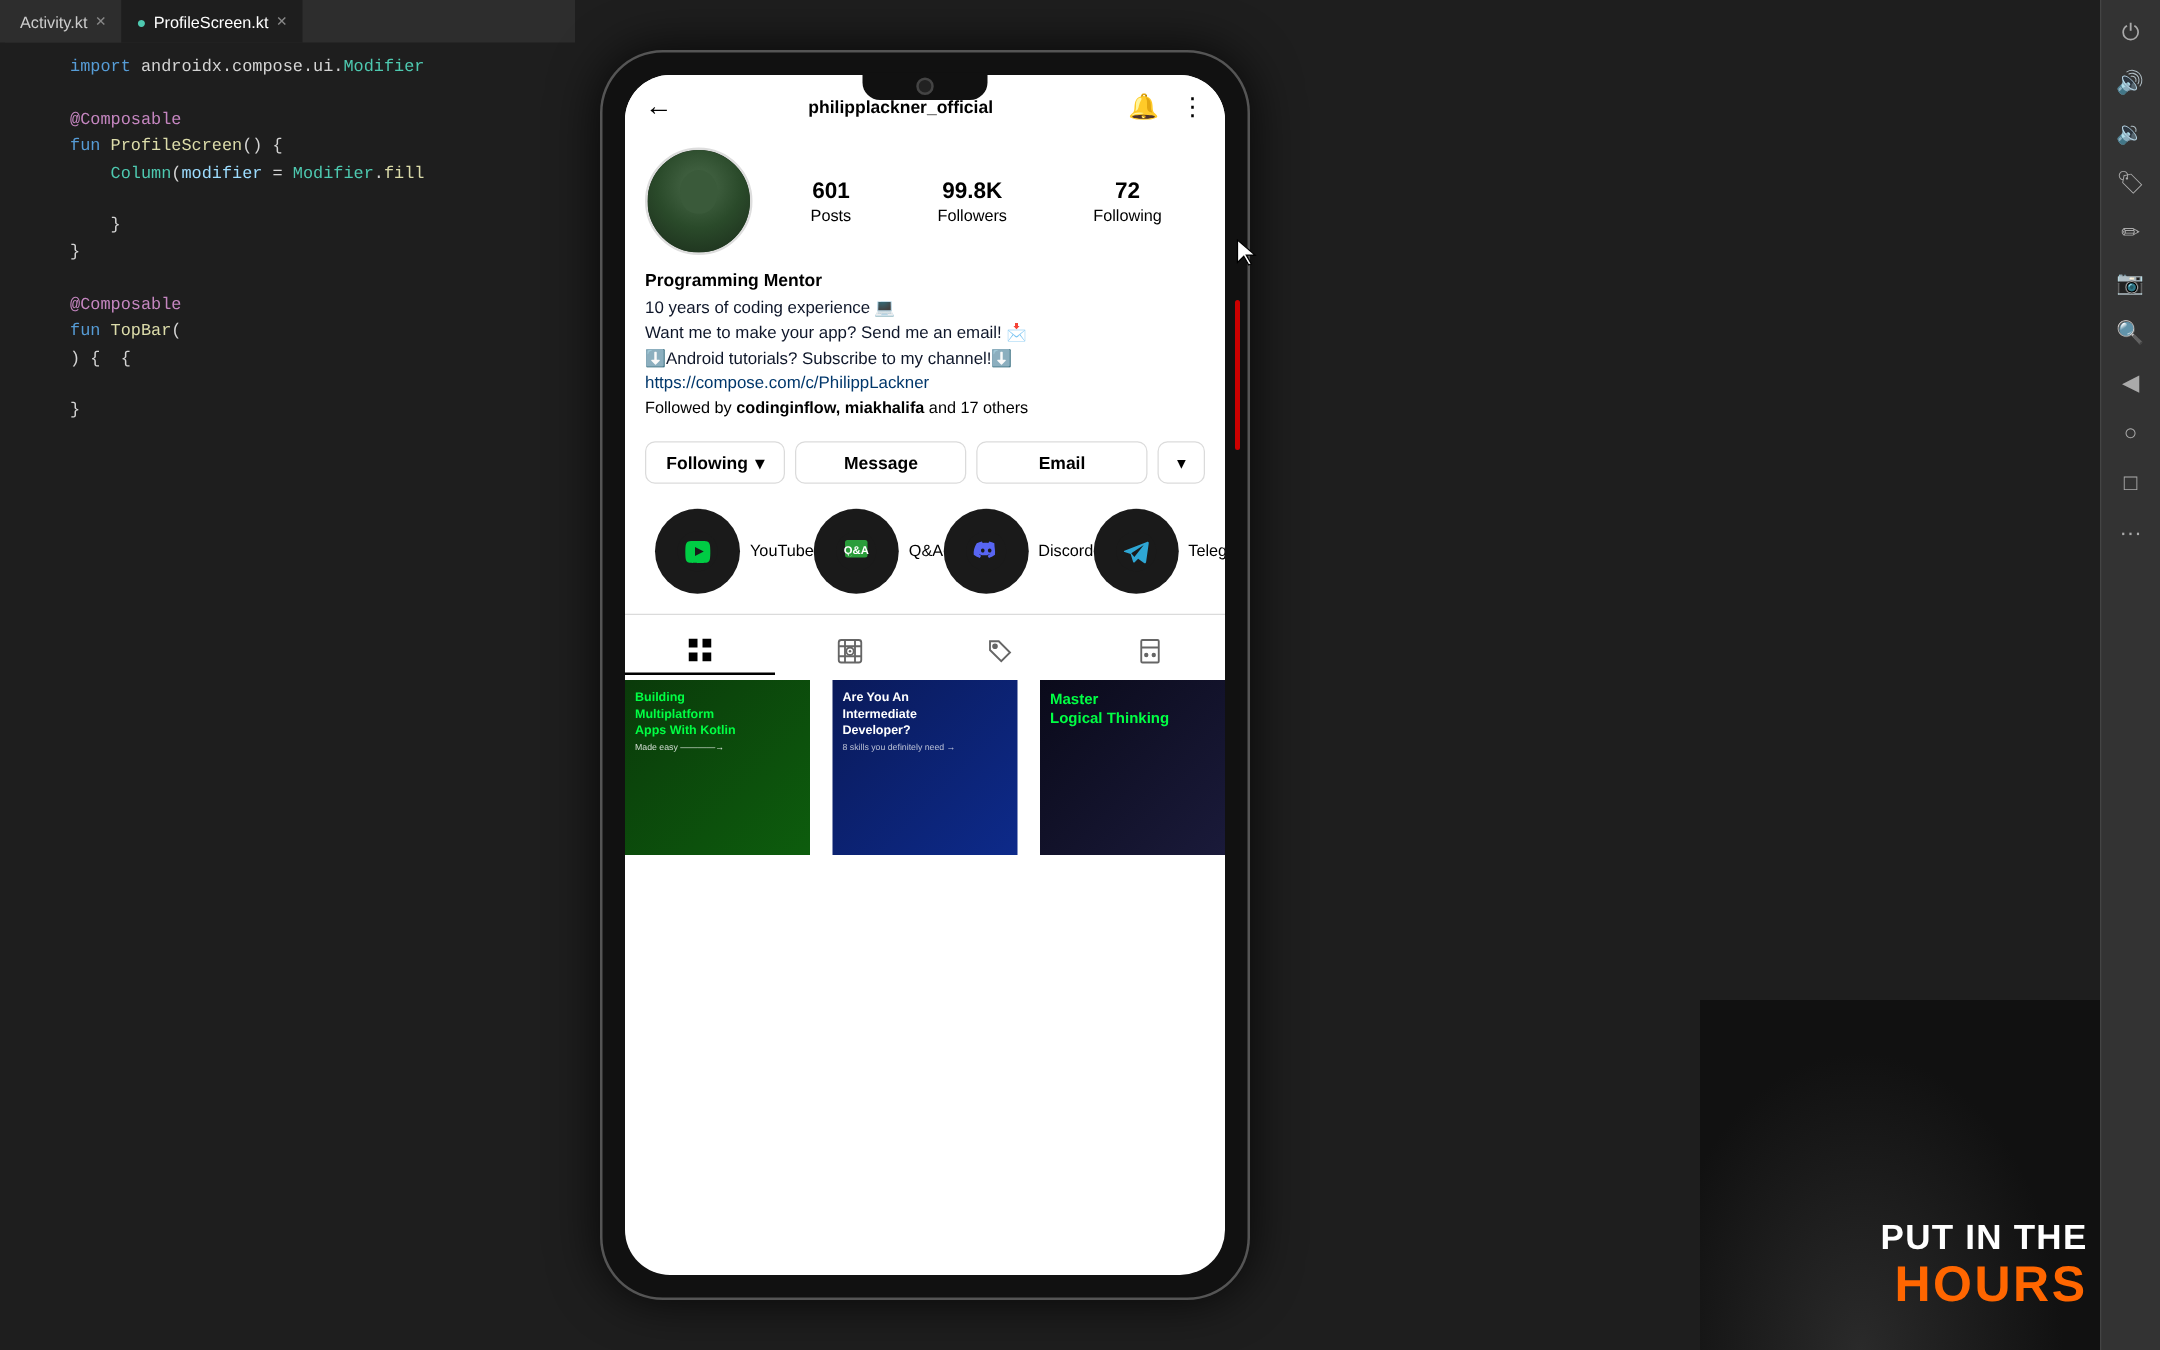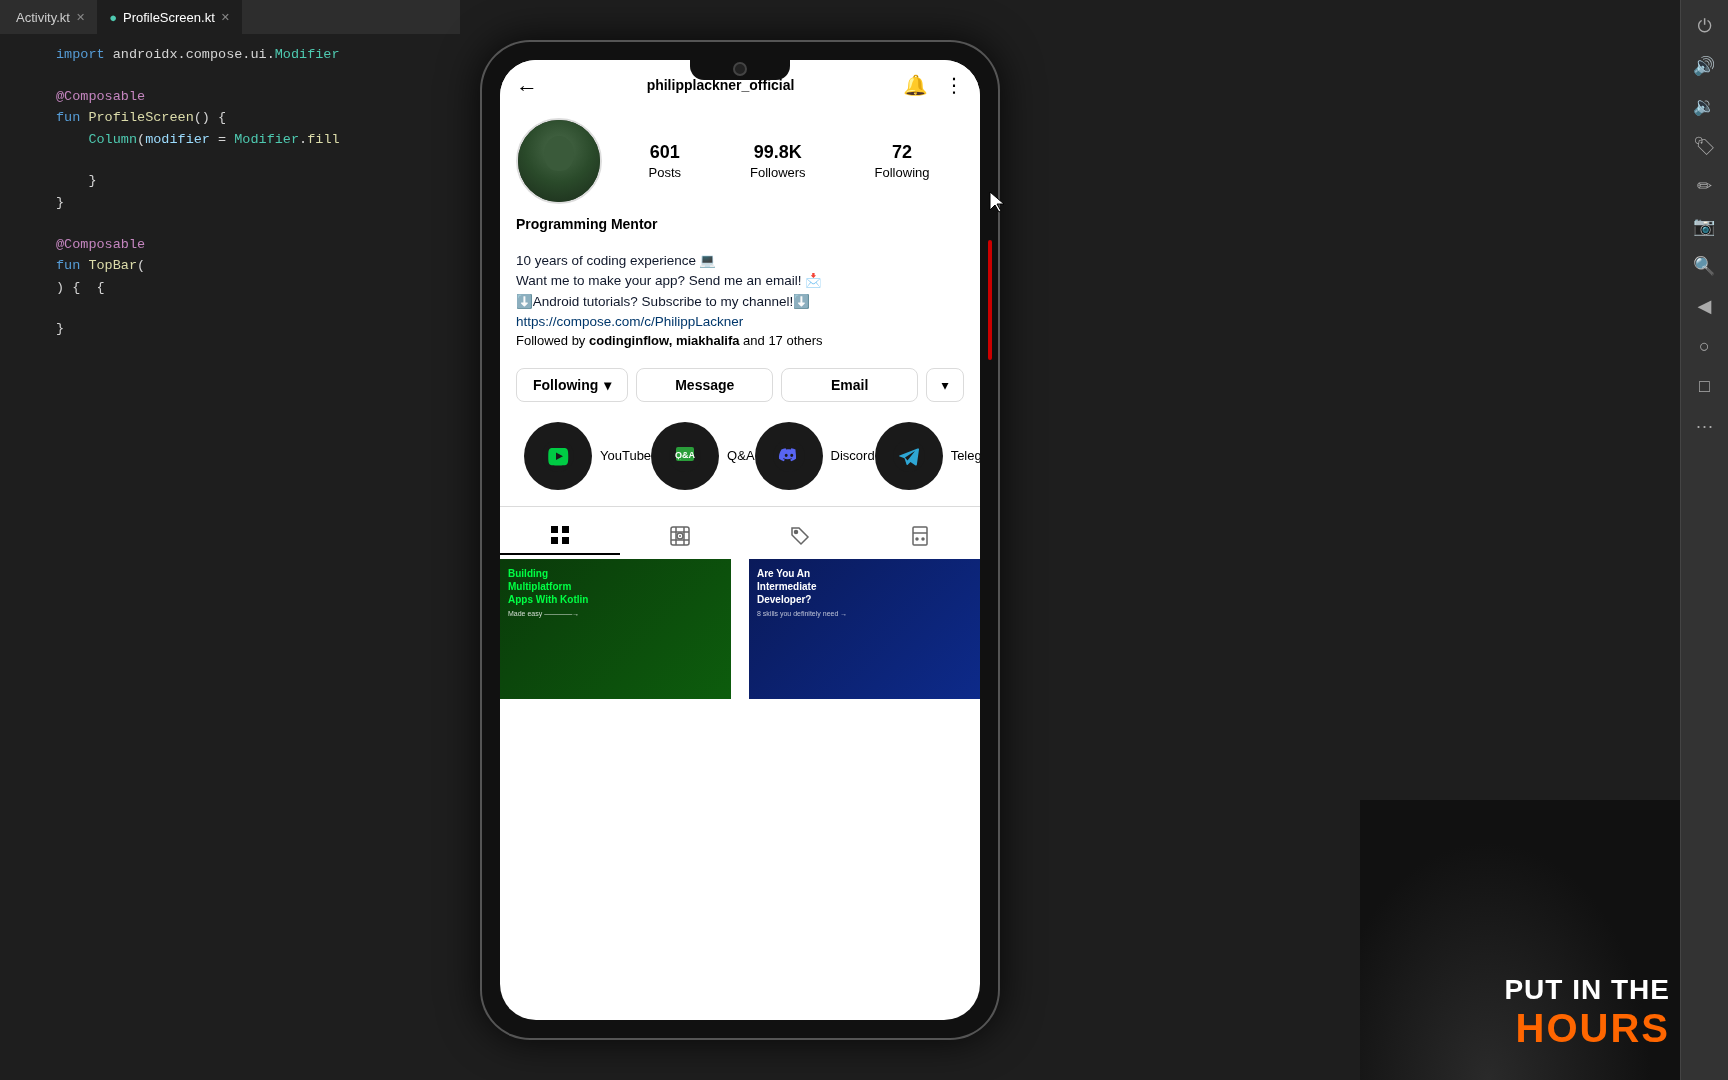--- a/index.html
+++ b/index.html
@@ -271,21 +271,21 @@
 
     
     .profile-bio {
       padding: 0 16px 12px;
     }
 
     .bio-name {
       font-size: 14px;
       font-weight: 700;
       color: #000;
-      margin-bottom: 19px;
+      margin-bottom: 4px;
     }
 
     .bio-text {
       font-size: 13.5px;
       color: #0f172a;
       line-height: 1.5;
     }
 
     .bio-link {
       color: #00376b;
@@ -677,20 +677,25 @@
             </div>
           </div>
 
           <div style="flex:1; height:140px; background:linear-gradient(135deg,#0a1a5a,#0d2a8a); position:relative; overflow:hidden;">
             <div style="position:absolute;top:0;left:0;right:0;bottom:0;padding:8px;">
               <div style="color:#fff;font-weight:900;font-size:10px;line-height:1.3;">Are You An<br>Intermediate<br>Developer?</div>
               <div style="color:rgba(255,255,255,0.7);font-size:7px;margin-top:4px;">8 skills you definitely need →</div>
             </div>
           </div>
 
+          <div style="flex:1; height:140px; background:linear-gradient(135deg,#0a0a1a,#1a1a3a); position:relative; overflow:hidden;">
+            <div style="position:absolute;top:0;left:0;right:0;bottom:0;padding:8px;">
+              <div style="color:#00ff44;font-weight:900;font-size:12px;line-height:1.3;">Master<br>Logical Thinking</div>
+            </div>
+          </div>
         </div>
 
       </div>
     </div>
   </div>
 </div>
 
 <div class="right-sidebar">
   <div class="sidebar-icon">⏻</div>
   <div class="sidebar-icon">🔊</div>

